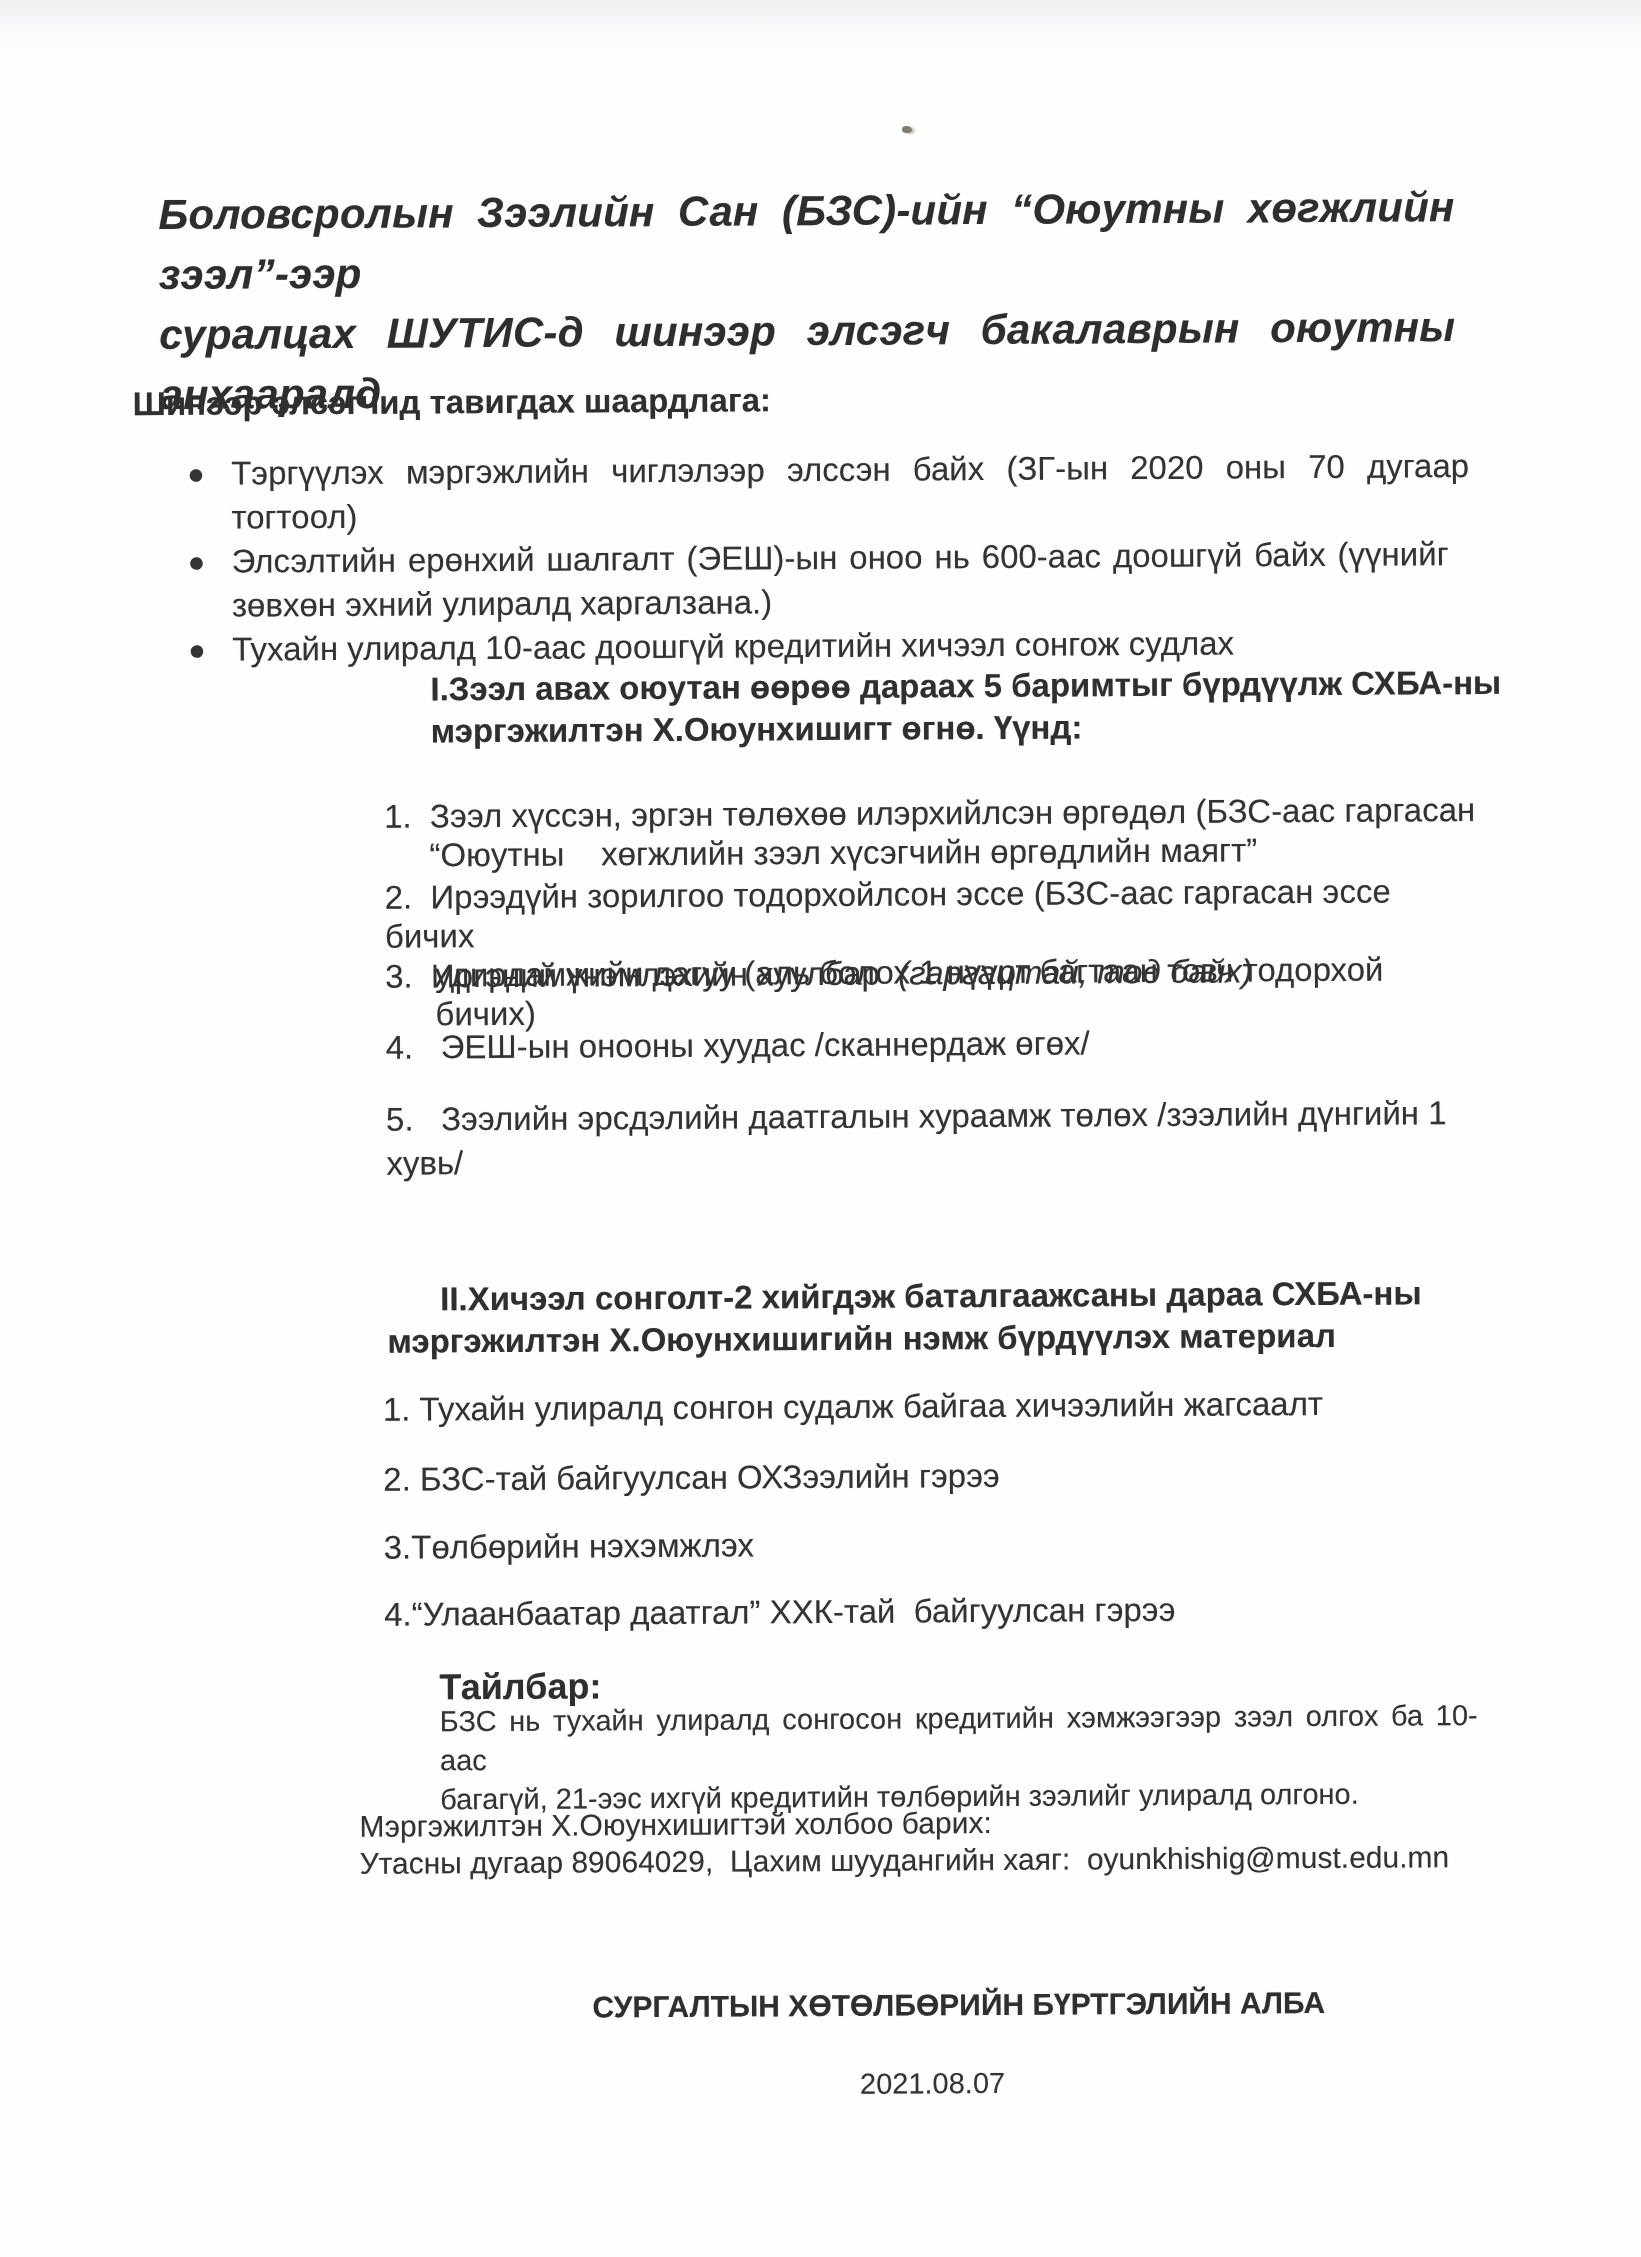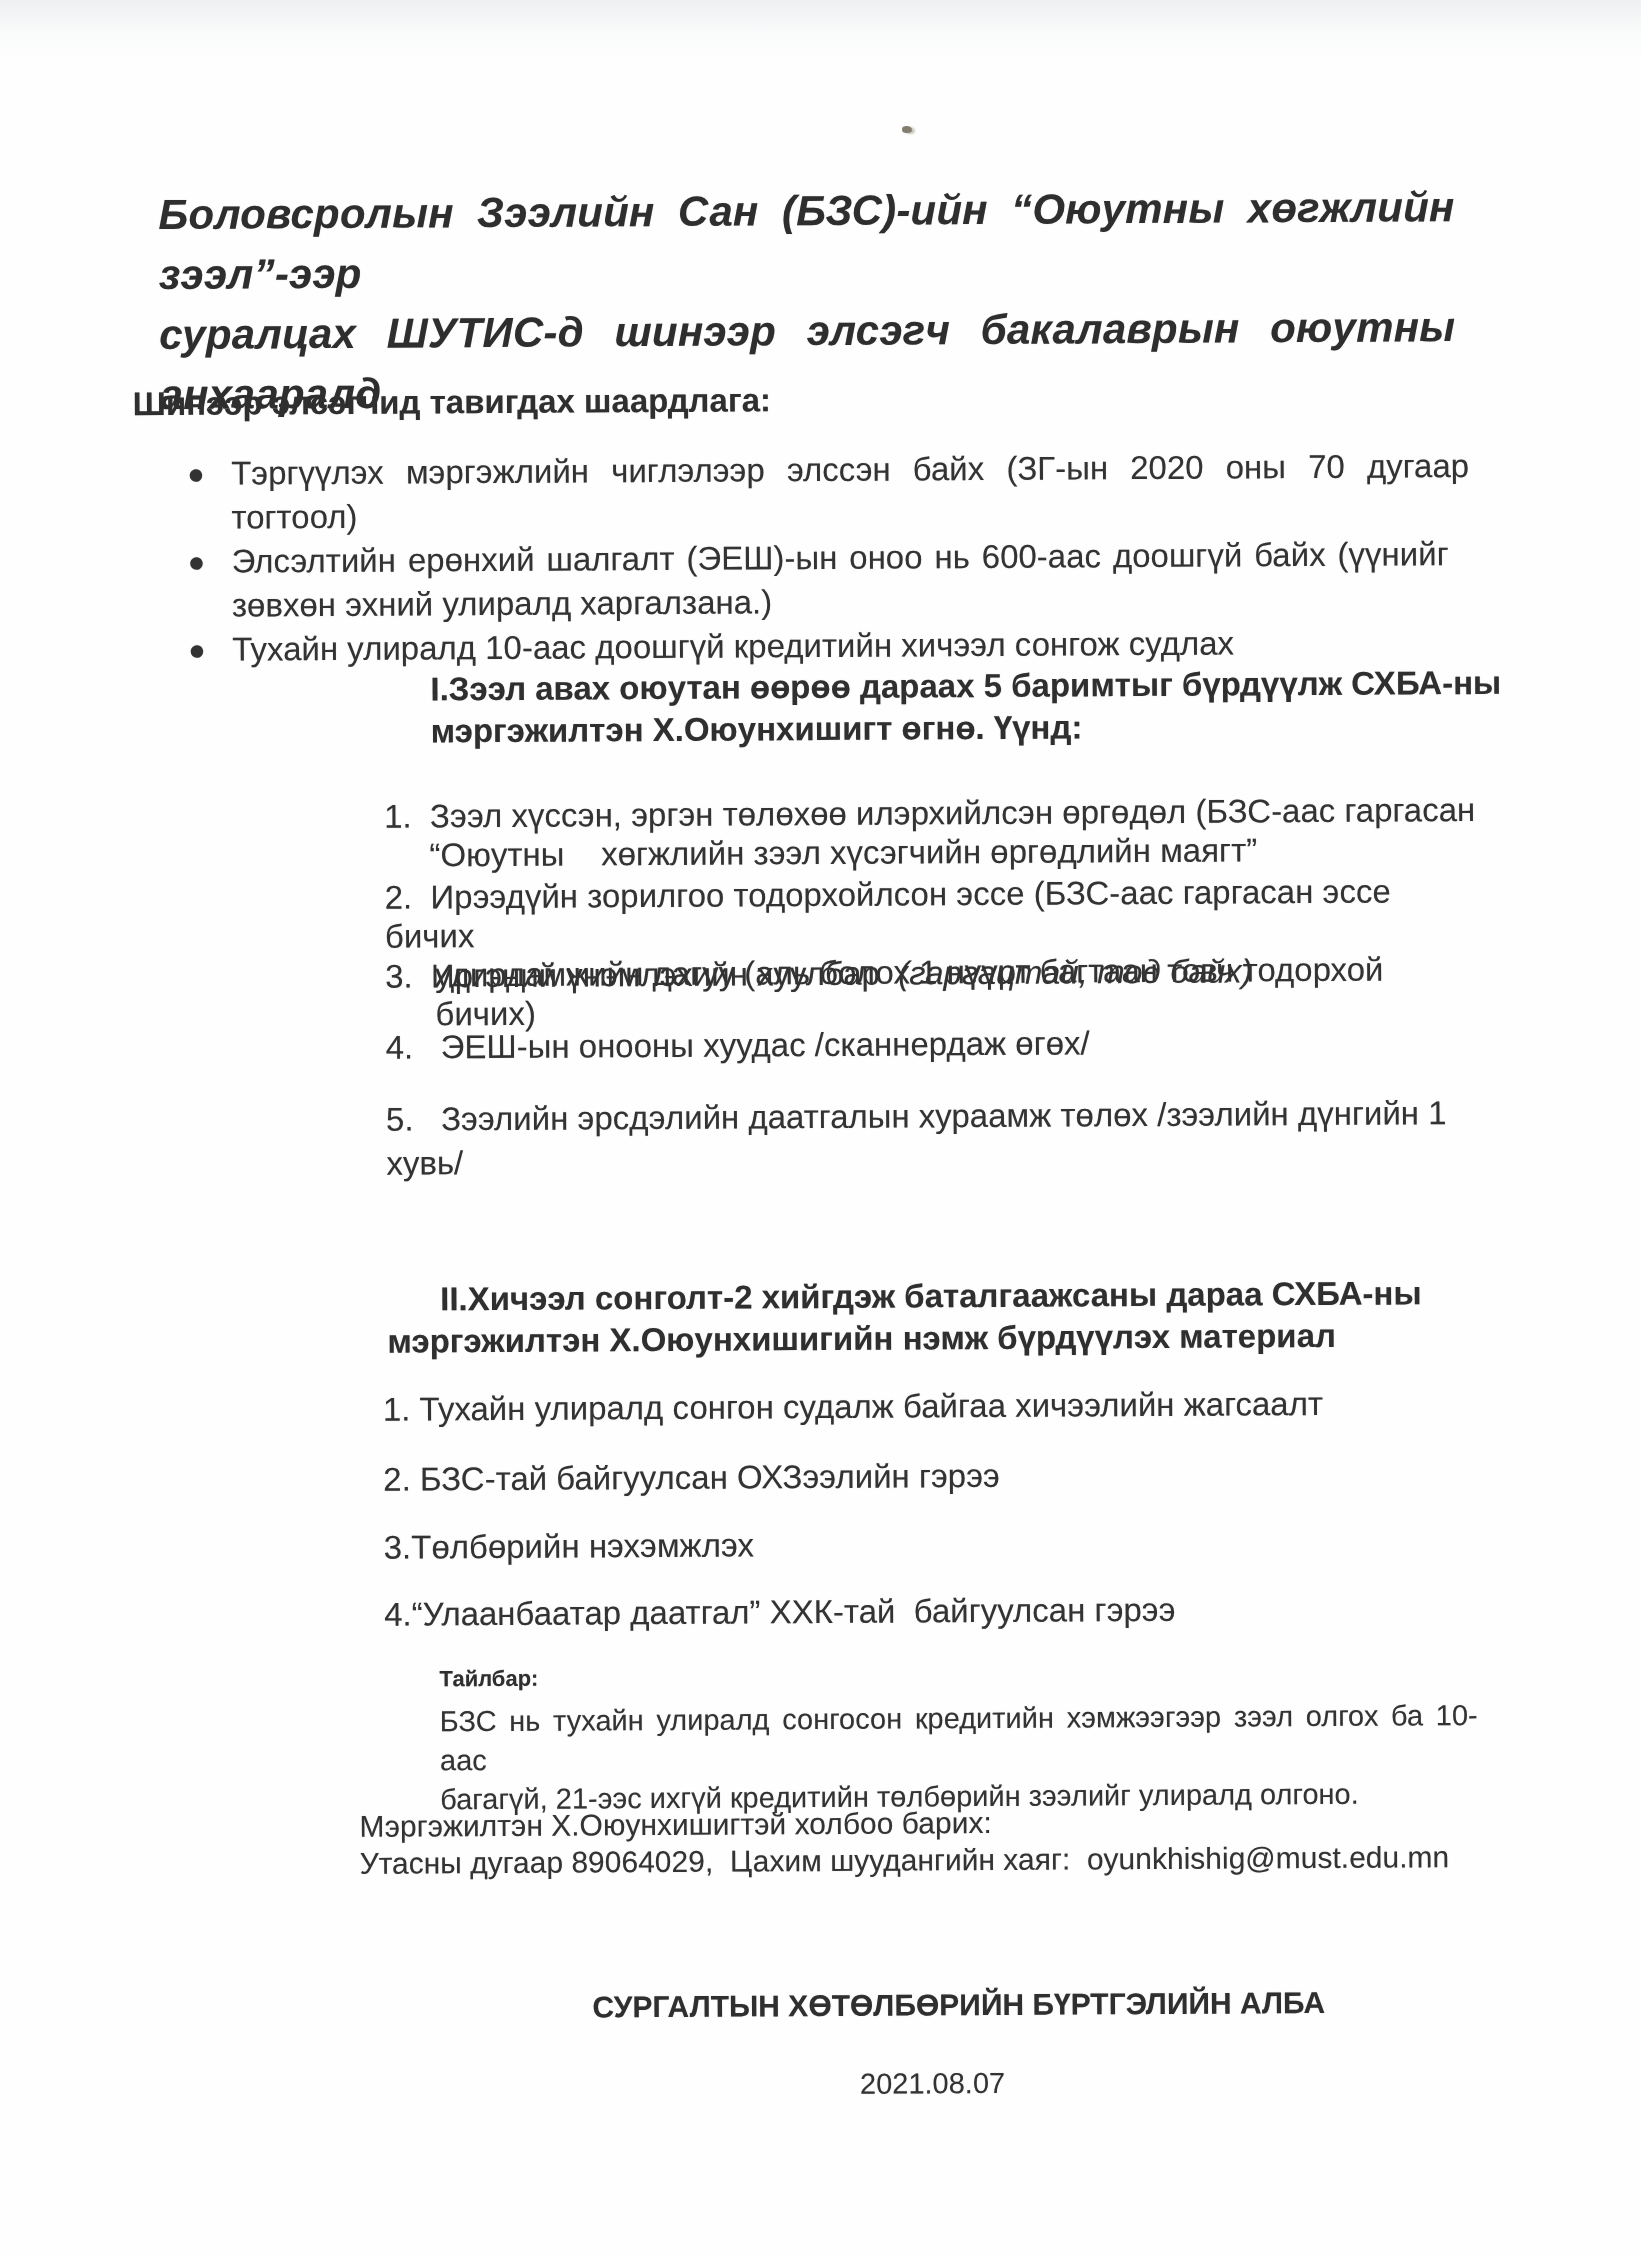--- a/index.html
+++ b/index.html
@@ -70,21 +70,21 @@
   .sec2-heading .h-l1{padding-left:53px;}
 
   .list2{position:absolute;left:381px;font-size:33px;line-height:39px;width:1110px;}
   .l2-i1{top:1387px;}
   .l2-i2{top:1457px;}
   .l2-i3{top:1525px;}
   .l2-i4{top:1592px;}
 
   .note-label{
     position:absolute;left:436px;top:1664px;
-    font-size:22px;font-weight:bold;color:#2f2f2f;
+    font-size:36px;font-weight:bold;color:#2f2f2f;
   }
   .note-body{
     position:absolute;left:436px;top:1700px;width:1038px;
     font-size:29px;line-height:39px;
   }
 
   .contact{
     position:absolute;left:355px;top:1805px;
     font-size:30px;line-height:37px;
   }

